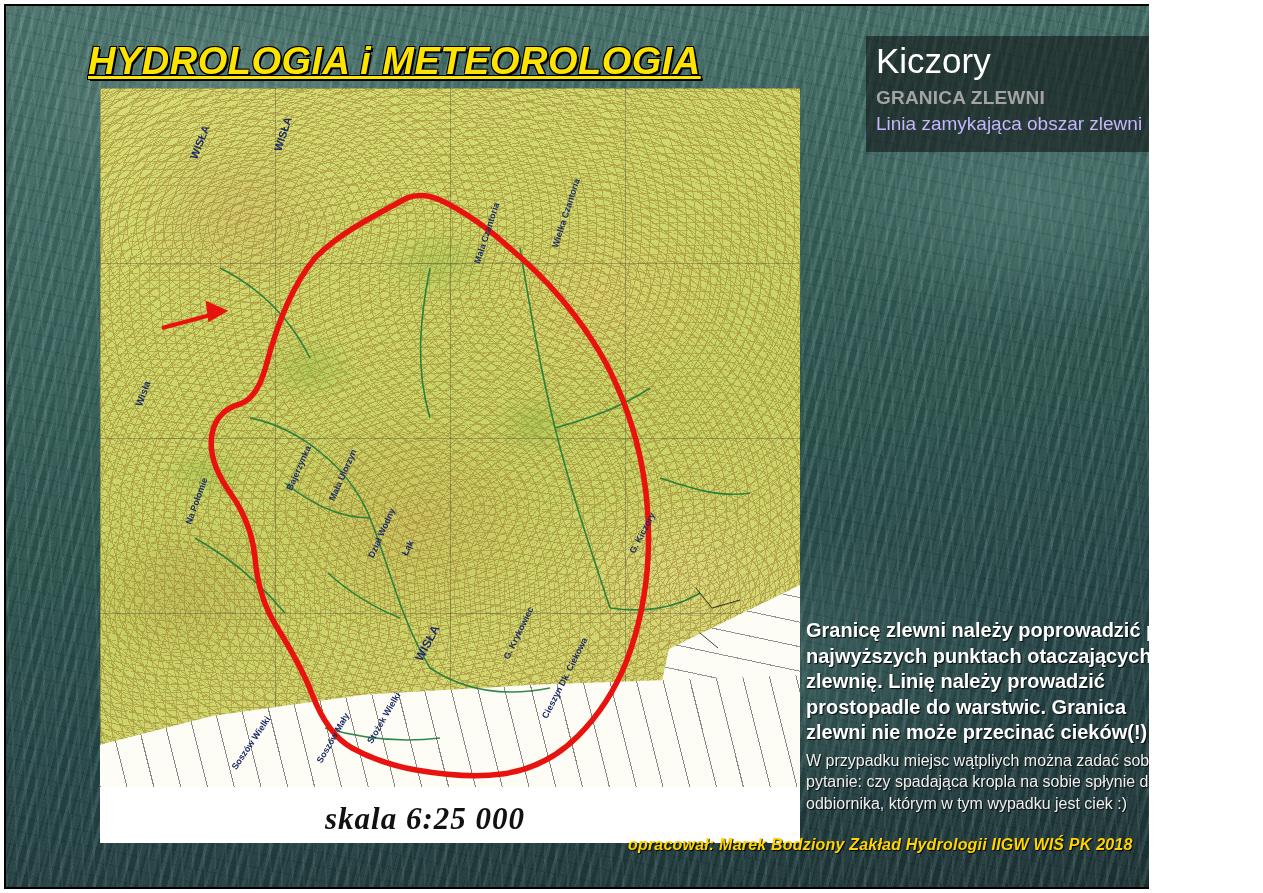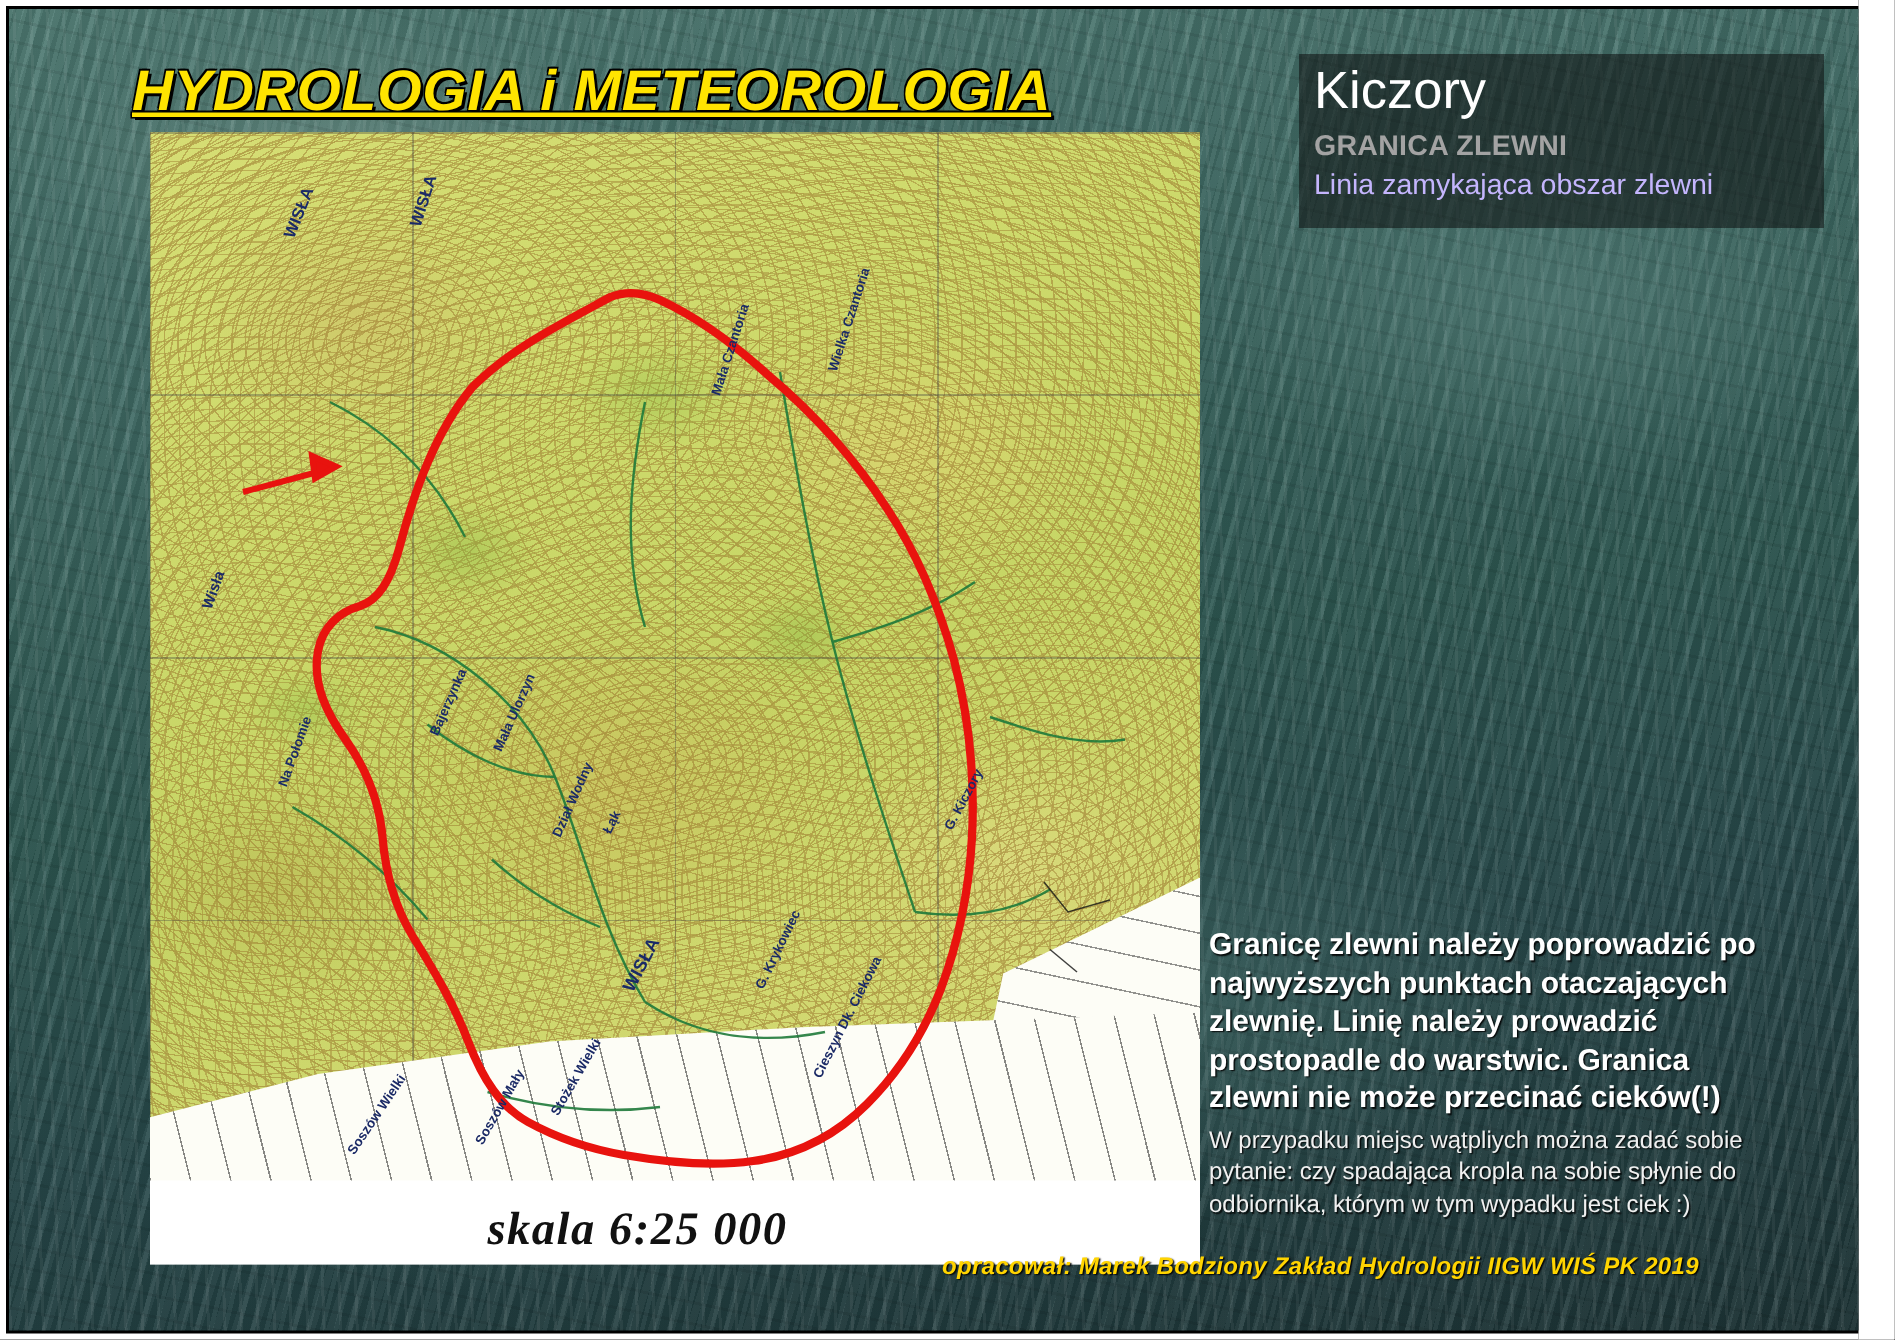--- a/index.html
+++ b/index.html
@@ -8,21 +8,21 @@
     background: #ffffff;
   }
   body {
     width: 1263px;
     height: 893px;
     font-family: "Liberation Sans", sans-serif;
     overflow: hidden;
   }
   #slide {
     position: relative;
-    width: 1239px;
+    width: 1149px;
     height: 893px;
     background: #000000;
     overflow: hidden;
   }
   
   .page-frame {
     position: absolute;
     left: 0; top: 0;
     width: 1263px; height: 893px;
     border: 4px solid #ffffff;
@@ -357,16 +357,16 @@
     <div class="def-title">Kiczory</div>
     <div class="def-sub">GRANICA ZLEWNI</div>
     <div class="def-sub-body">Linia zamykająca obszar zlewni</div>
   </div>
 
   <div class="panel-note">
     <p class="note-strong">Granicę zlewni należy poprowadzić po najwyższych punktach otaczających zlewnię. Linię należy prowadzić prostopadle do warstwic. Granica zlewni nie może przecinać cieków(!)</p>
     <p class="note-normal">W przypadku miejsc wątpliych można zadać sobie pytanie: czy spadająca kropla na sobie spłynie do odbiornika, którym w tym wypadku jest ciek :)</p>
   </div>
 
-  <div class="credit">opracował: Marek Bodziony Zakład Hydrologii IIGW WIŚ PK 2019</div>
+  <div class="credit">opracował: Marek Bodziony Zakład Hydrologii IIGW WIŚ PK 2018</div>
 
   <div class="page-frame"></div>
 </div>
 
 </body></html>

